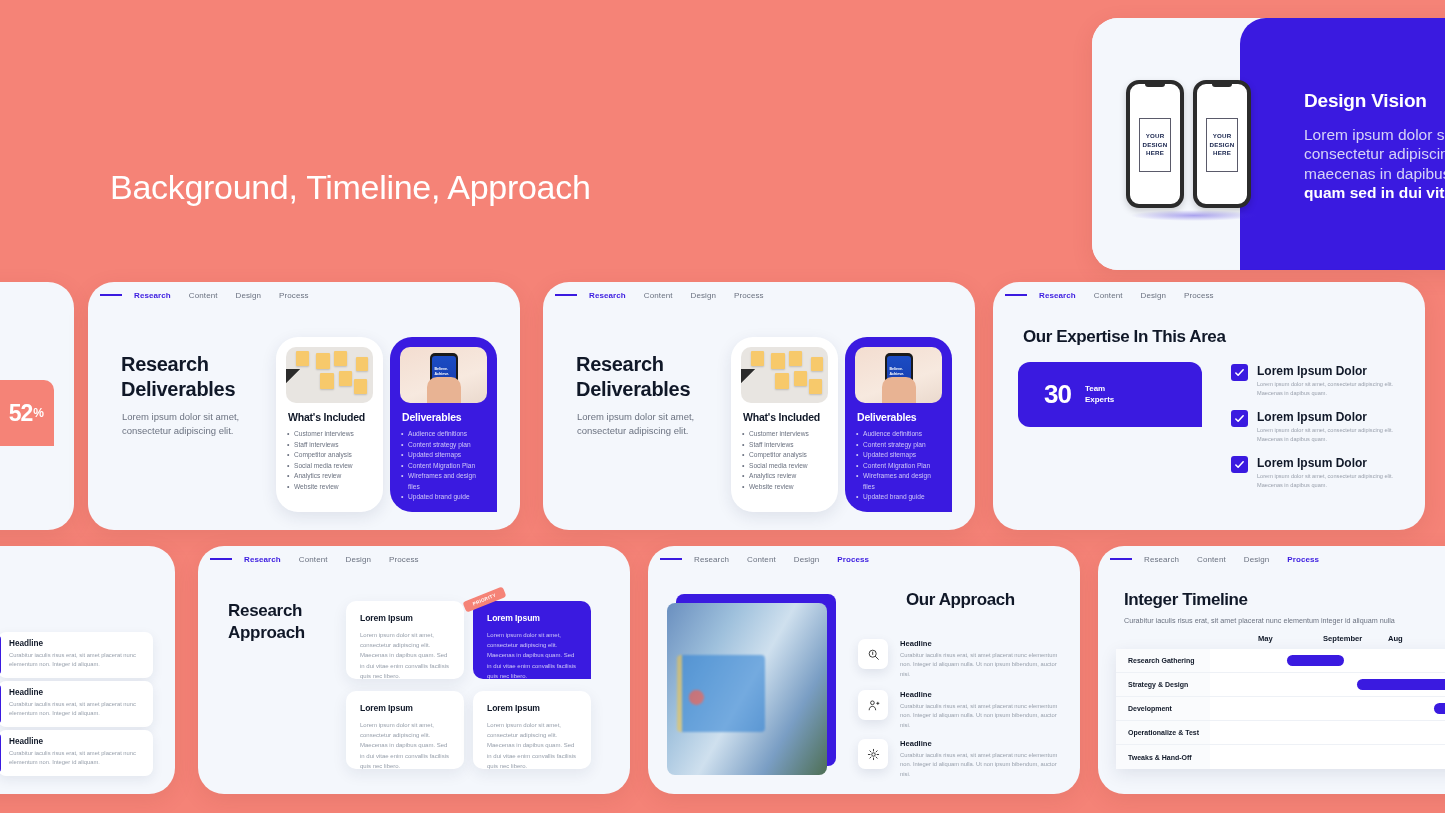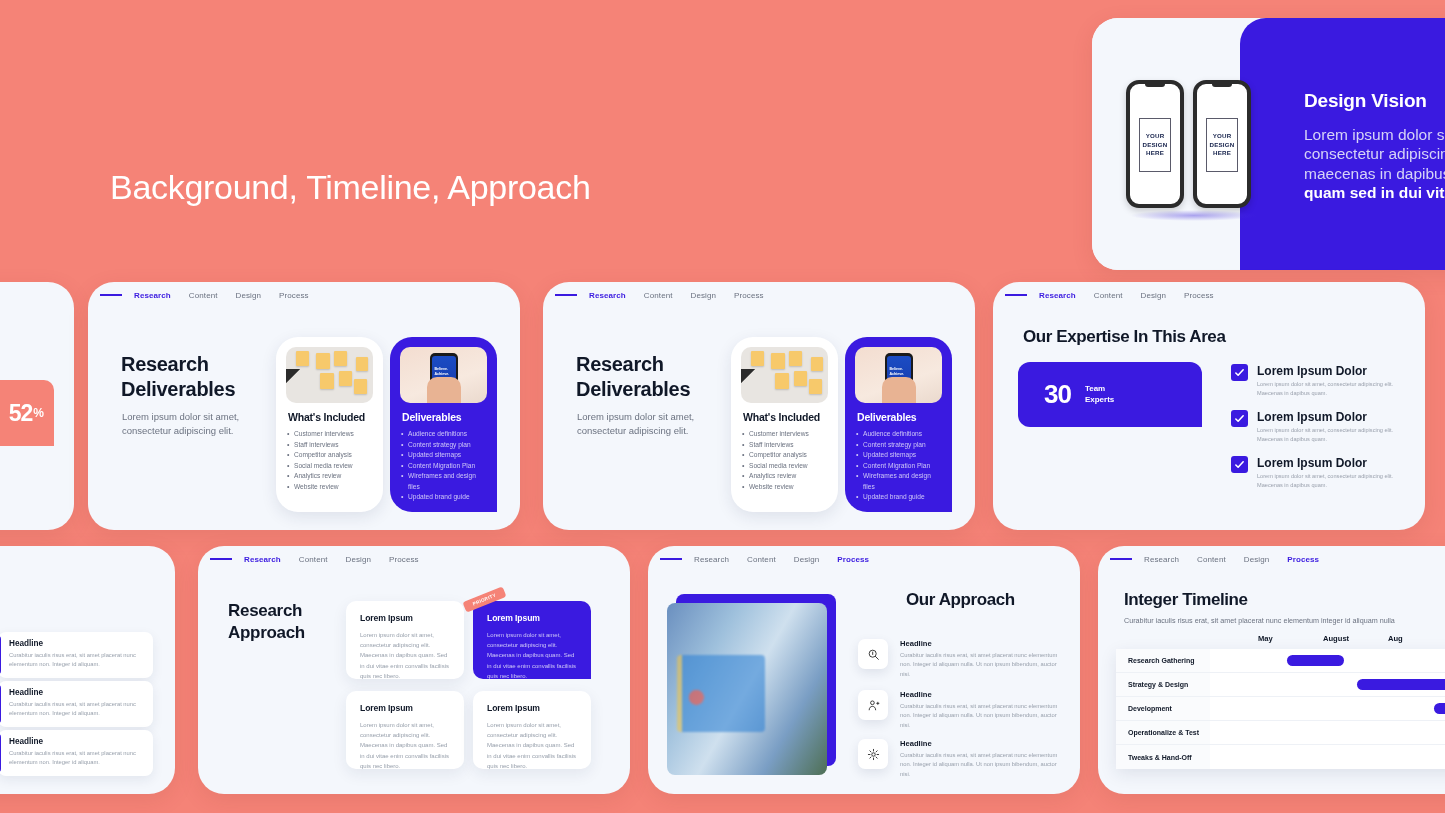--- a/index.html
+++ b/index.html
@@ -524,21 +524,21 @@
       <div class="nav-item">Content</div>
       <div class="nav-item">Design</div>
       <div class="nav-item active">Process</div>
     </div>
 
     <div class="dt-title" style="left:26px; top:44px;">Integer Timeline</div>
     <div class="dt-sub" style="left:26px; top:70px; width:400px;">Curabitur iaculis risus erat, sit amet placerat nunc elementum integer id aliquam nulla</div>
 
     <div class="dt-months" style="left:160px; top:88px; width:260px;">
       <div class="dt-month" style="width:65px;">May</div>
-      <div class="dt-month" style="width:65px;">August</div>
+      <div class="dt-month" style="width:65px;">September</div>
       <div class="dt-month" style="width:65px;">Aug</div>
 
     </div>
 
     <div class="dt-table" style="left:18px; top:103px; width:414px;">
       <div class="dt-row">
         <div class="dt-label">Research Gathering</div>
         <div class="dt-track">
             <div class="dt-bar" style="left:24%; width:18%;"></div>
           </div>

